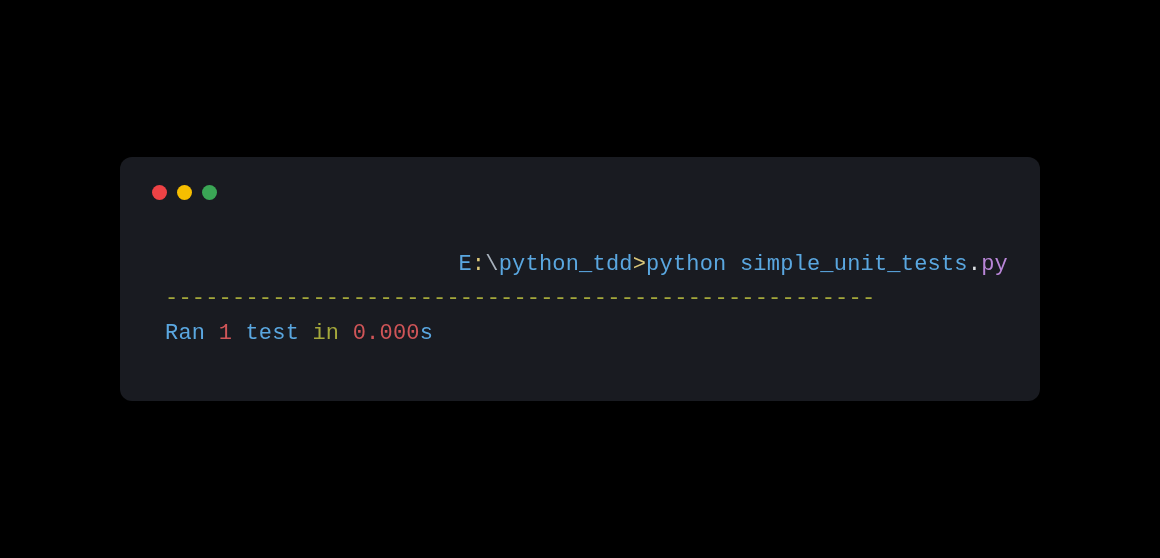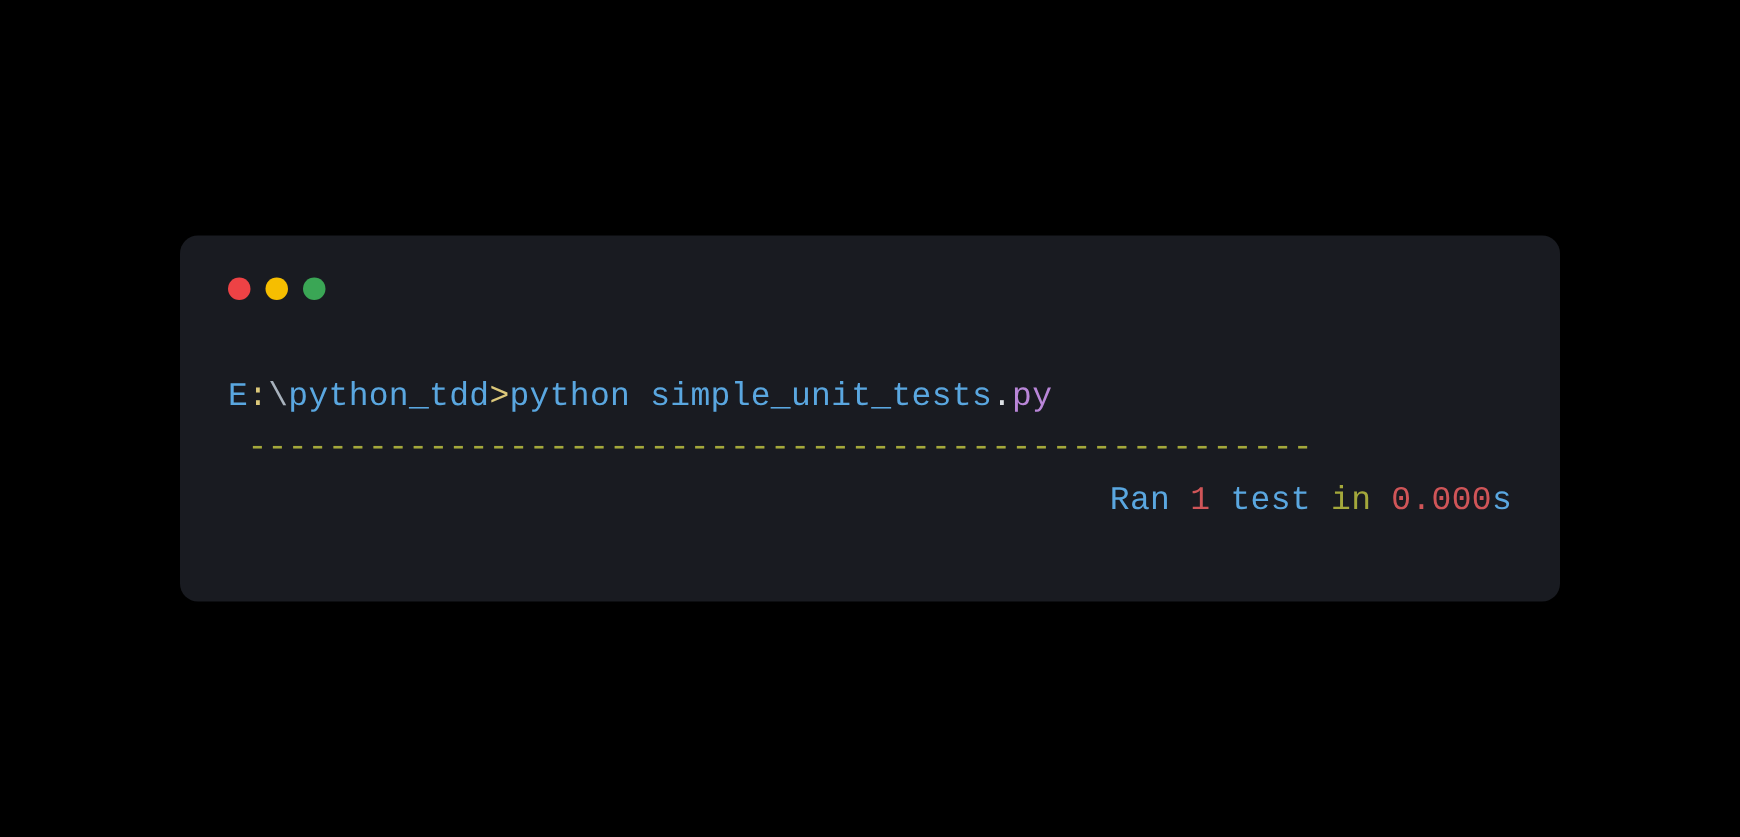--- a/index.html
+++ b/index.html
@@ -42,39 +42,39 @@
     .dot-green { background: #3aa655; }
     
     .terminal-content {
       font-size: 22px;
       line-height: 1.55;
       letter-spacing: 0.2px;
     }
     
     .prompt-line {
       white-space: pre;
+      text-align: right;
     }
     
     .c-blue { color: #5aa7e0; }
     .c-yellow { color: #dcc87a; }
     .c-gray { color: #a8b2bd; }
     .c-purple { color: #b986d8; }
     .c-white { color: #dce0e4; }
     .c-red { color: #d05558; }
     .c-olive { color: #a4a83b; }
     
     .sep-line {
       padding-left: 13px;
       white-space: pre;
     }
     
     .result-line {
       padding-left: 13px;
       white-space: pre;
-      text-align: right;
     }
   </style>
 </head>
 <body>
 
 <div class="terminal-window">
 
   <div class="titlebar">
     <div class="titlebar-dot dot-red"></div>
     <div class="titlebar-dot dot-yellow"></div>

